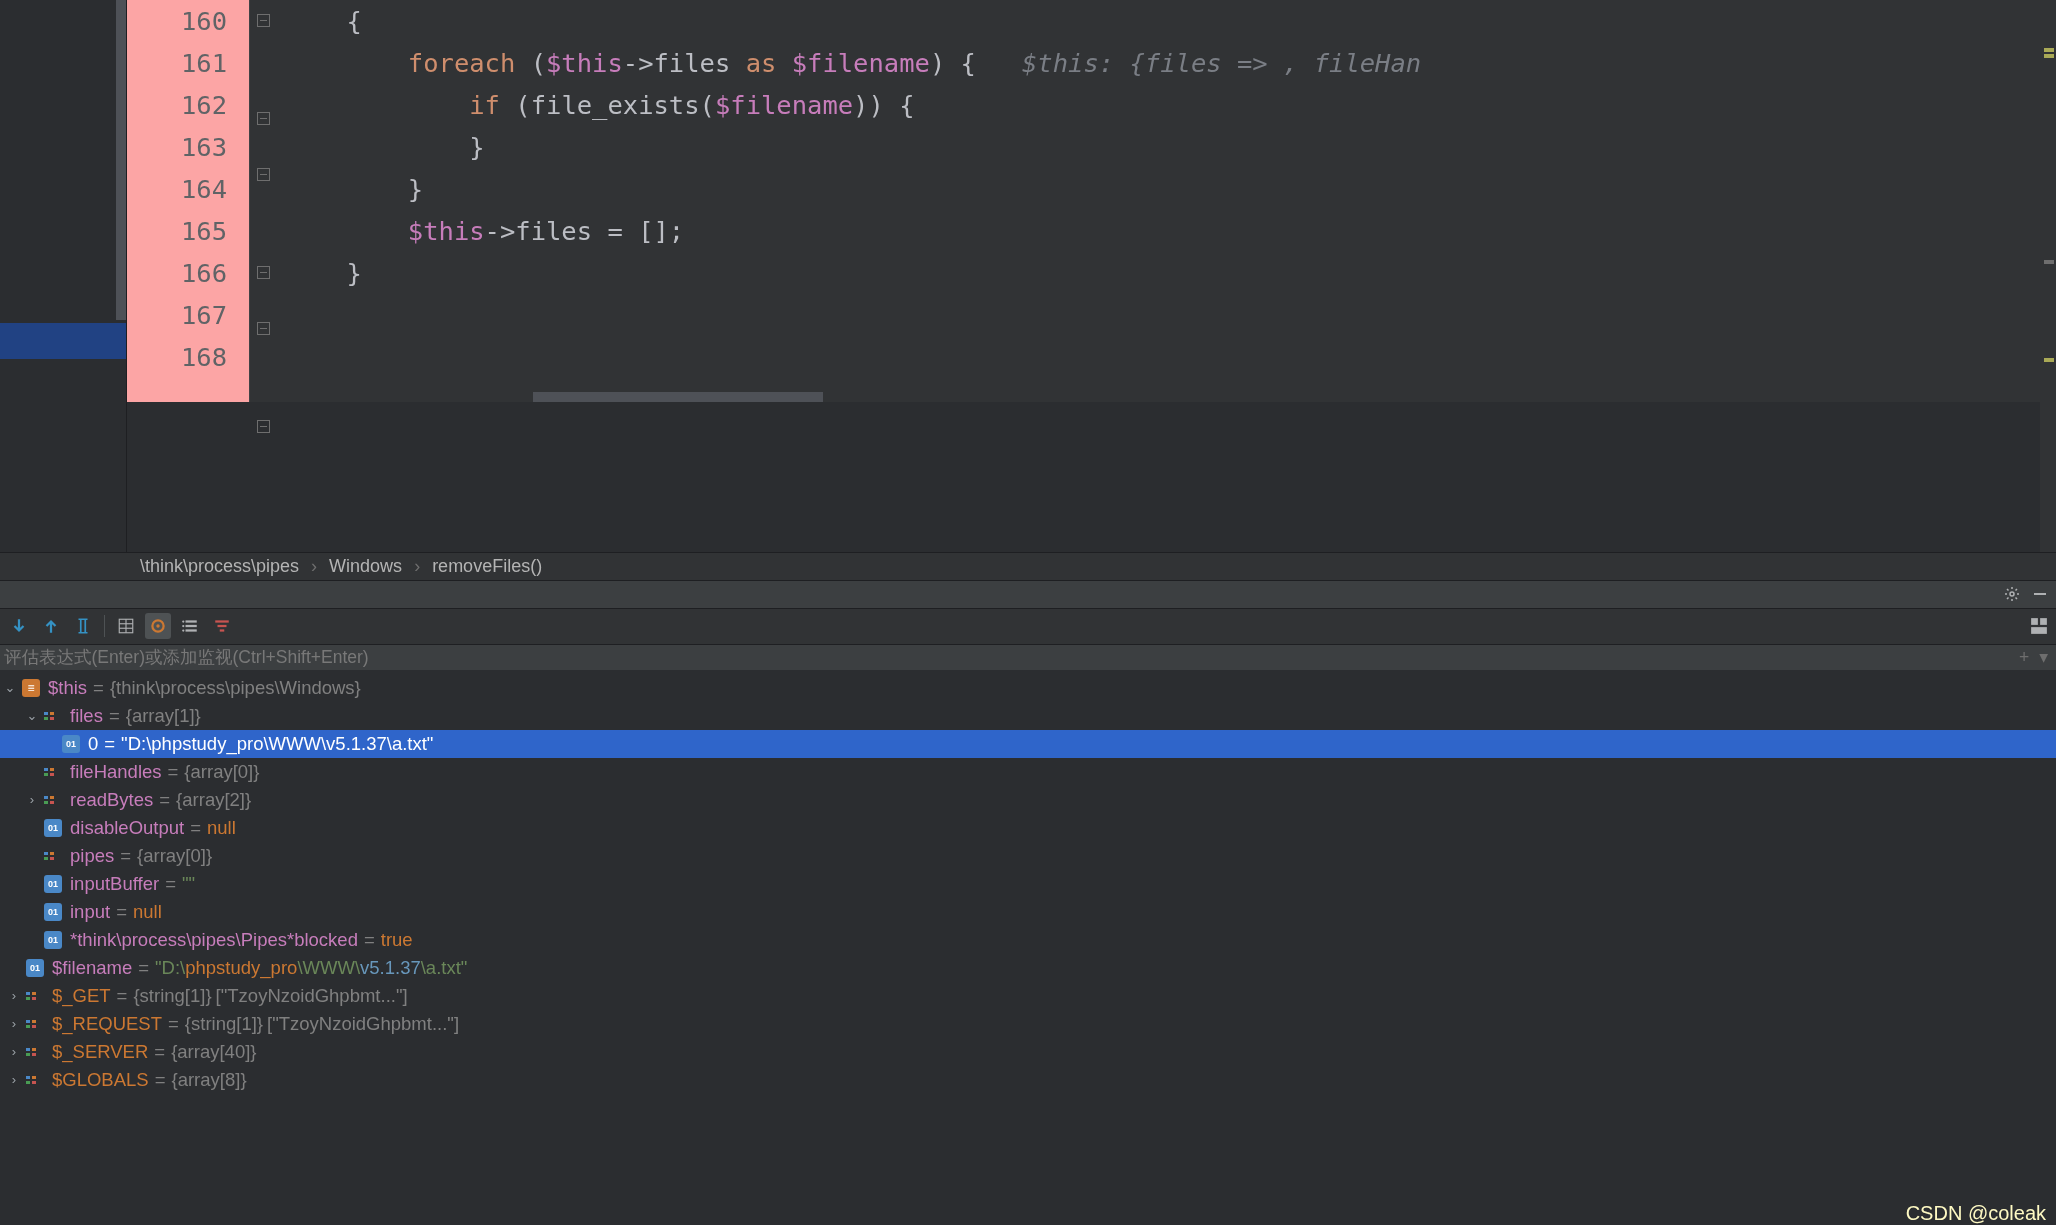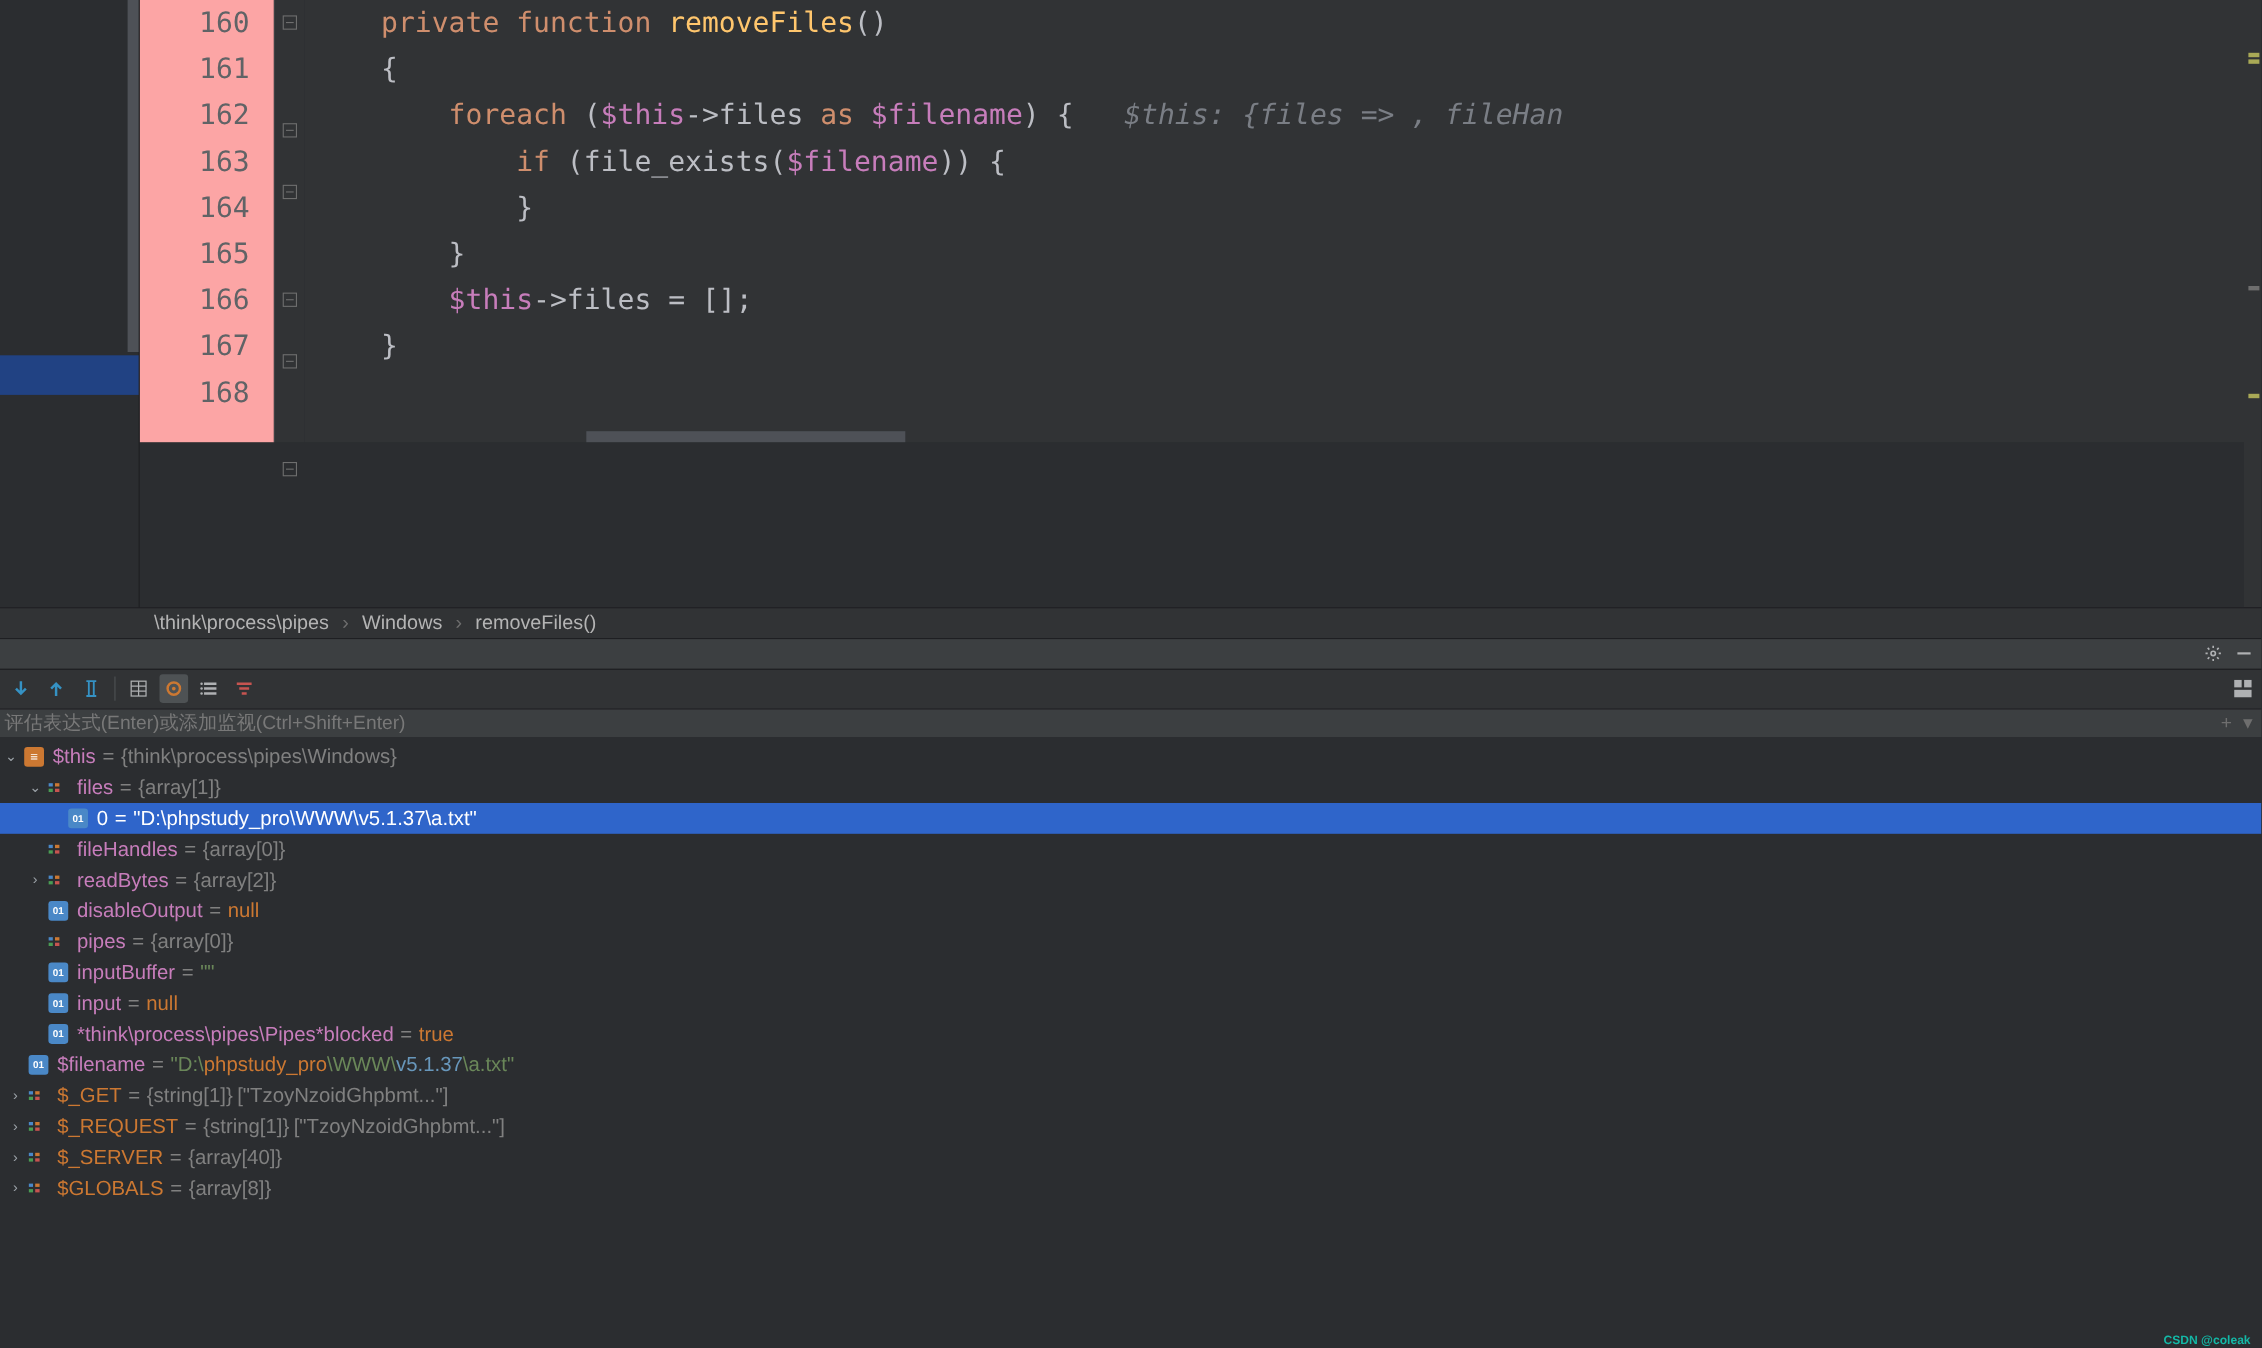--- a/index.html
+++ b/index.html
@@ -248,24 +248,23 @@
   .val-true { color: #cc7832; text-align: right; }
   .val-pathD { color: #6a8759; }
   .val-pathW { color: #cc7832; }
   .val-pathV { color: #6897bb; }
   .val-pathA { color: #6a8759; }
   
   .watermark {
     position: absolute;
     right: 10px;
     bottom: 0px;
-    font-size: 11px;
-    color: #14b8a6;
+    font-size: 20px;
+    color: #fef9c3;
     font-family: sans-serif;
-    font-weight: bold;
   }
 </style>
 </head>
 <body>
 
 <div class="editor-area">
   <div class="left-sidebar">
     <div class="sidebar-scrollbar"></div>
     <div class="sidebar-highlight"></div>
   </div>
@@ -299,21 +298,20 @@
           </div>
         <div style="height:42px">
             <div class="fold-marker"></div>
           </div>
         <div style="height:42px"></div>
         <div style="height:42px">
             <div class="fold-marker"></div>
           </div>
       </div>
       <div class="code-area">
-        <div class="code-line"><span class="plain">    </span><span class="kw">private</span><span class="plain"> </span><span class="kw">function</span><span class="plain"> </span><span class="fn2">removeFiles</span><span class="paren">()</span></div>
         <div class="code-line"><span class="plain">    </span><span class="paren">{</span></div>
         <div class="code-line"><span class="plain">        </span><span class="kw">foreach</span><span class="plain"> </span><span class="paren">(</span><span class="var">$this</span><span class="op">-&gt;</span><span class="plain">files</span><span class="plain"> </span><span class="kw">as</span><span class="plain"> </span><span class="var">$filename</span><span class="paren">) {</span><span class="plain">   </span><span class="comment">$this: {files =&gt; , fileHan</span></div>
         <div class="code-line"><span class="plain">            </span><span class="kw">if</span><span class="plain"> </span><span class="paren">(</span><span class="plain">file_exists</span><span class="paren">(</span><span class="var">$filename</span><span class="paren">)) {</span></div>
         <div class="code-line"><span class="plain">            </span><span class="paren">}</span></div>
         <div class="code-line"><span class="plain">        </span><span class="paren">}</span></div>
         <div class="code-line"><span class="plain">        </span><span class="var">$this</span><span class="op">-&gt;</span><span class="plain">files</span><span class="plain"> = [];</span></div>
         <div class="code-line"><span class="plain">    </span><span class="paren">}</span></div>
         <div class="h-scrollbar"></div>
       </div>
     </div>

